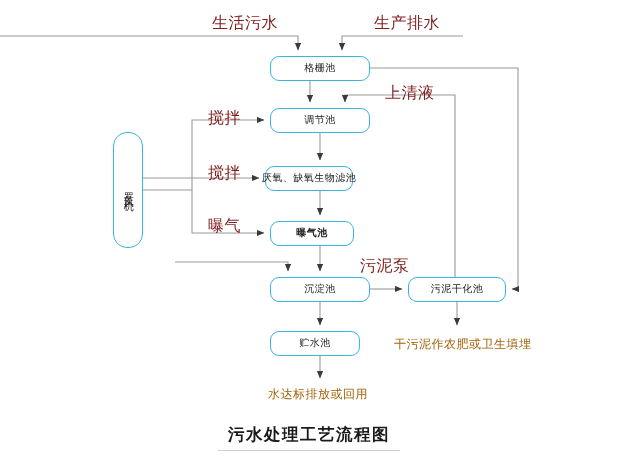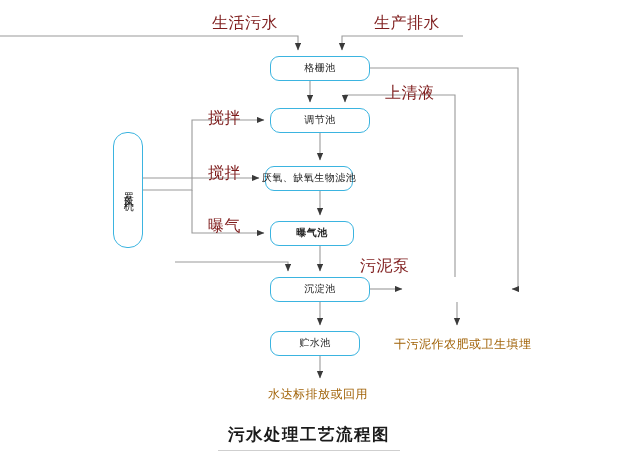--- a/index.html
+++ b/index.html
@@ -119,40 +119,43 @@
 
       <path d="M457,302 L457,325" marker-end="url(#arrow)"></path>
 
     </g>
   </svg>
 
   <div class="node" style="left:270px;top:56px;width:100px;height:25px;">
     <span>格栅池</span>
   </div>
 
-  <div class="node" style="left:270px;top:108px;width:100px;height:25px;border-radius:10px;">
+  <div class="node" style="left:270px;top:108px;width:100px;height:25px;">
     <span>调节池</span>
   </div>
 
   <div class="node" style="left:265px;top:166px;width:88px;height:25px;">
     <span>厌氧、缺氧生物滤池</span>
   </div>
 
   <div class="node" style="left:270px;top:221px;width:84px;height:25px;font-weight:bold;">
     <span>曝气池</span>
   </div>
 
   <div class="node" style="left:270px;top:277px;width:100px;height:25px;">
     <span>沉淀池</span>
   </div>
 
   <div class="node" style="left:270px;top:331px;width:90px;height:25px;">
     <span>贮水池</span>
   </div>
 
+  <div class="node" style="left:408px;top:277px;width:98px;height:25px;">
+    <span>污泥干化池</span>
+  </div>
 
   <div class="node vertical" style="left:113px;top:132px;width:30px;height:116px;">
     <span>罗茨风机</span>
   </div>
 
   <div class="edge-label" style="left:212px;top:13px;">生活污水</div>
 
   <div class="edge-label" style="left:374px;top:13px;">生产排水</div>
 
   <div class="edge-label" style="left:385px;top:83px;">上清液</div>

